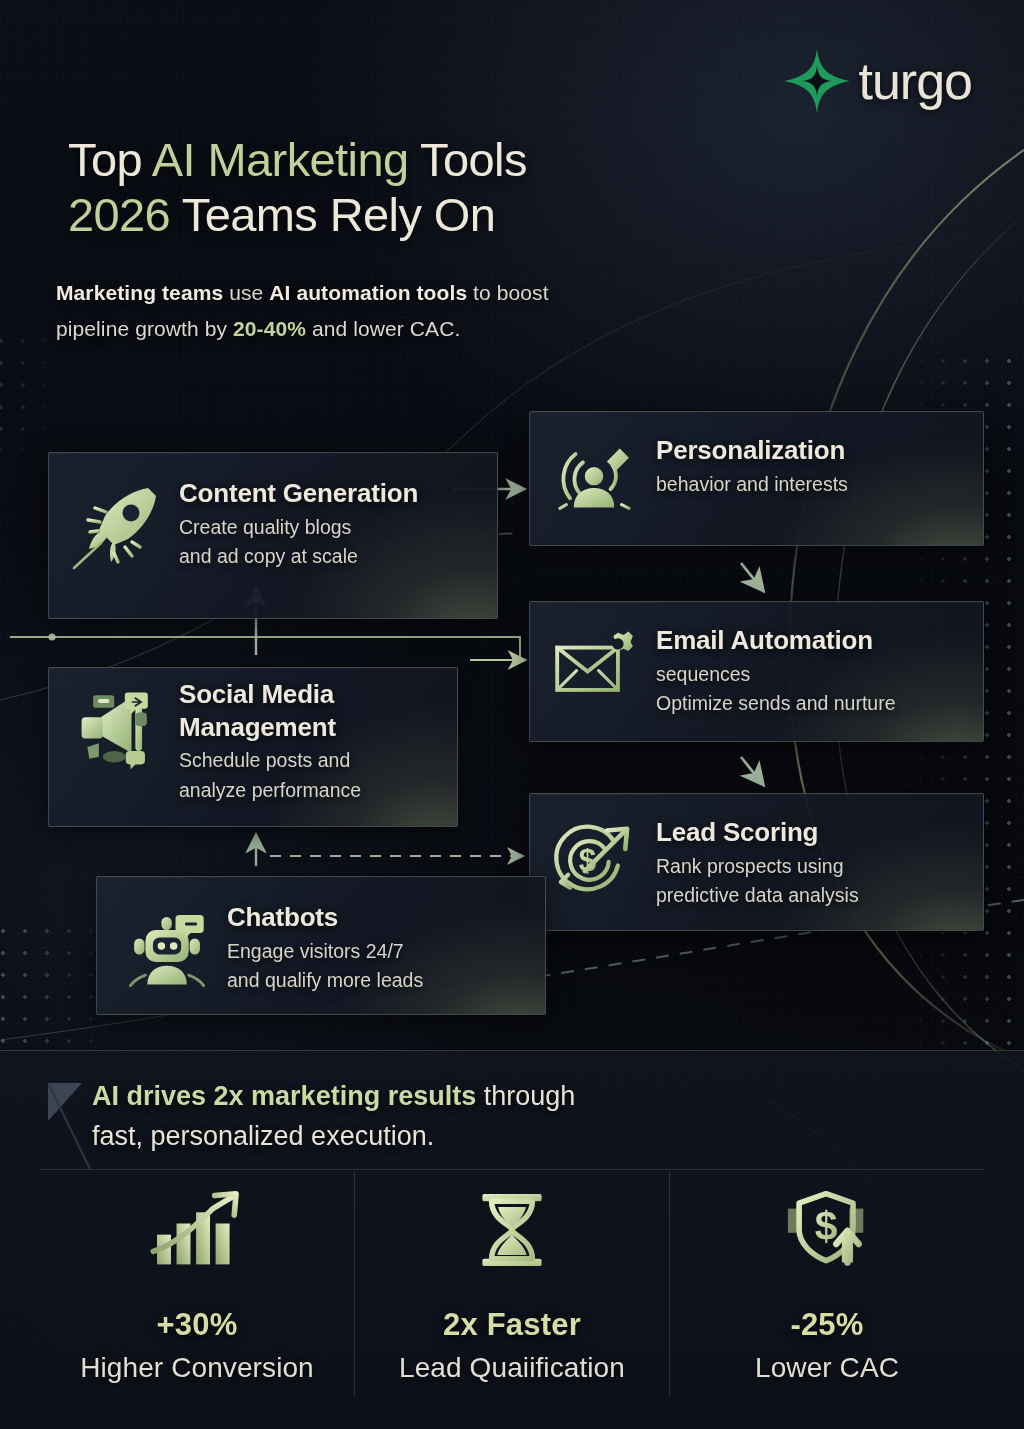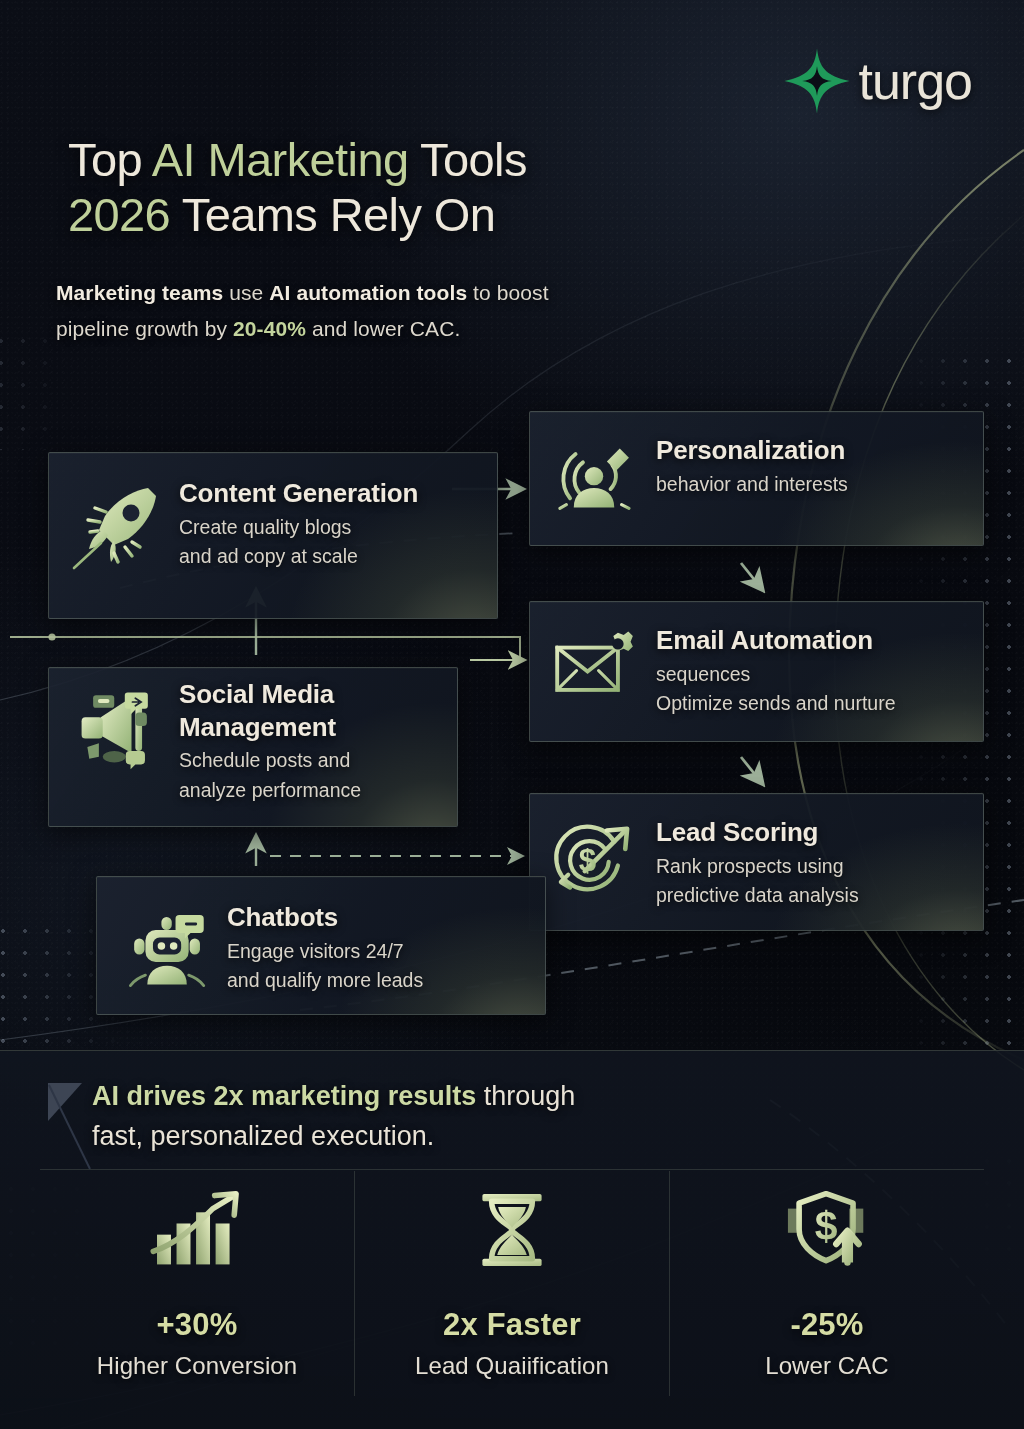--- a/index.html
+++ b/index.html
@@ -150,21 +150,21 @@
     flex:1; display:flex; flex-direction:column; align-items:center; justify-content:flex-start;
     padding-top:16px; position:relative;
   }
   .stat + .stat{ border-left:1px solid rgba(150,165,140,.22); }
   .stat-icon{ height:86px; display:flex; align-items:center; justify-content:center; }
   .stat-value{
     margin-top:34px; font-size:31px; font-weight:700; color:#d5dca4; letter-spacing:.2px;
     text-shadow:0 2px 9px rgba(0,0,0,.8);
   }
   .stat-label{
-    margin-top:9px; font-size:24px; color:#e3ded3; letter-spacing:.1px;
+    margin-top:9px; font-size:28px; color:#e3ded3; letter-spacing:.1px;
     text-shadow:0 2px 7px rgba(0,0,0,.8);
   }
   .band-divider{
     position:absolute; left:40px; top:118px; width:944px; height:1px;
     background:rgba(150,165,140,.22);
   }
 </style>
 </head>
 <body>
 

